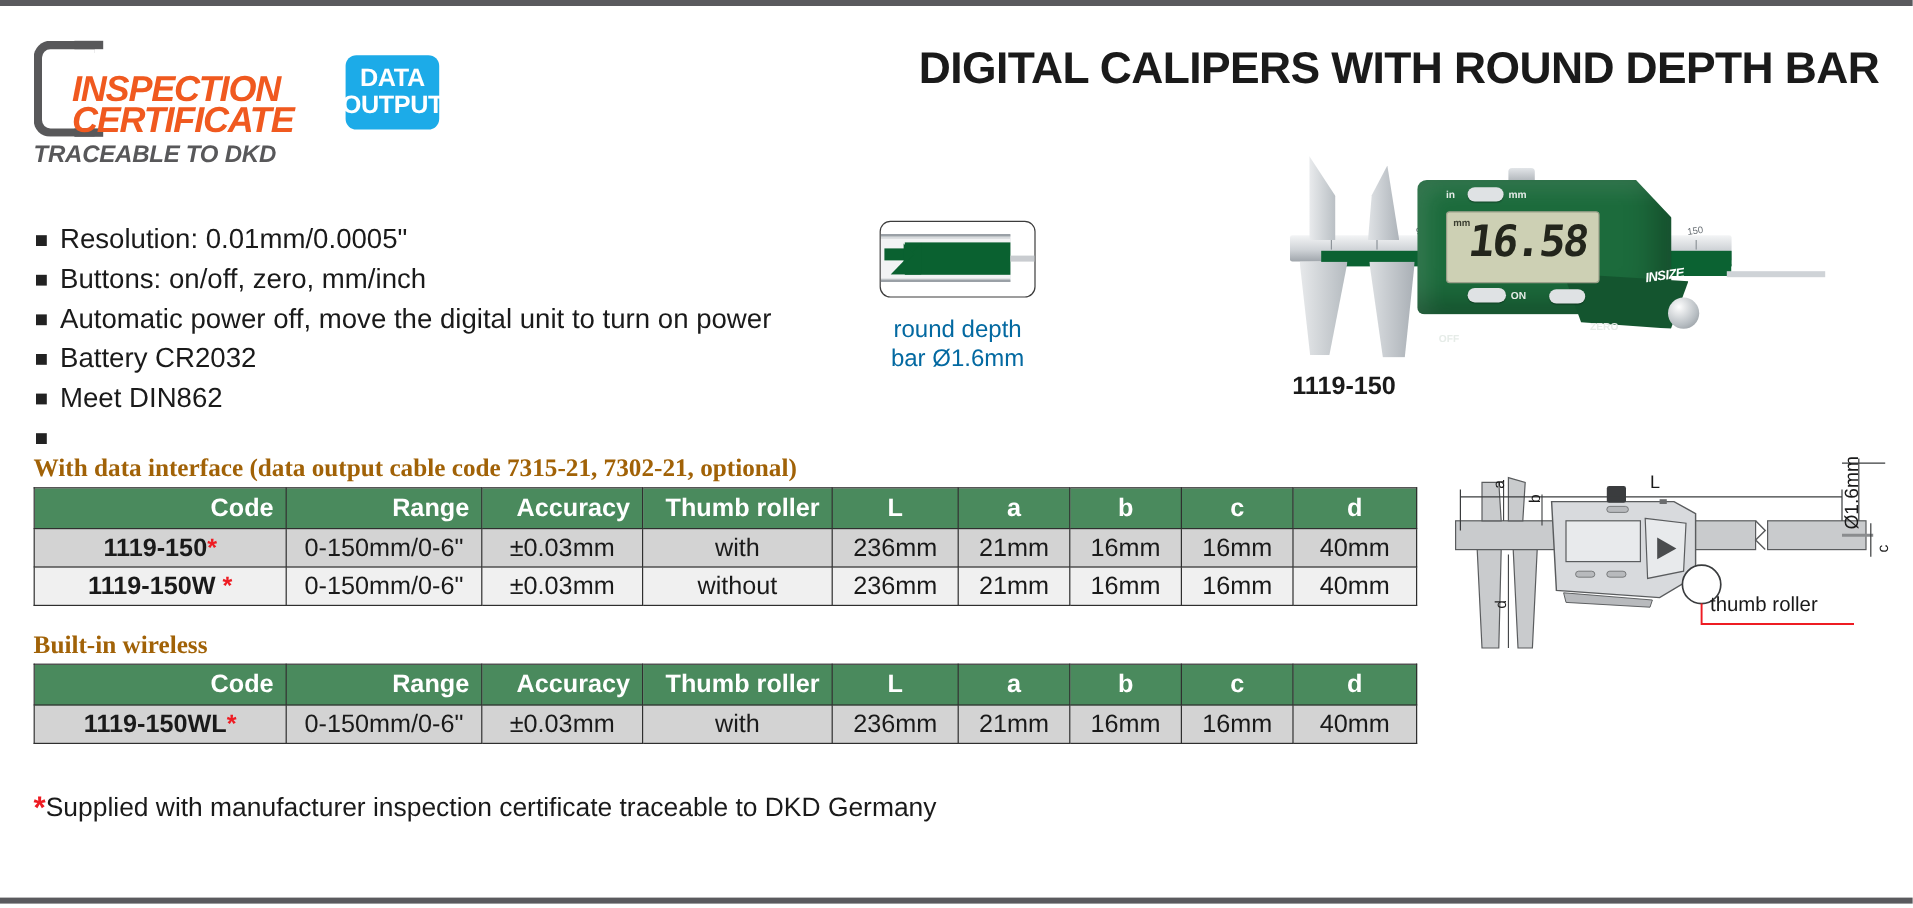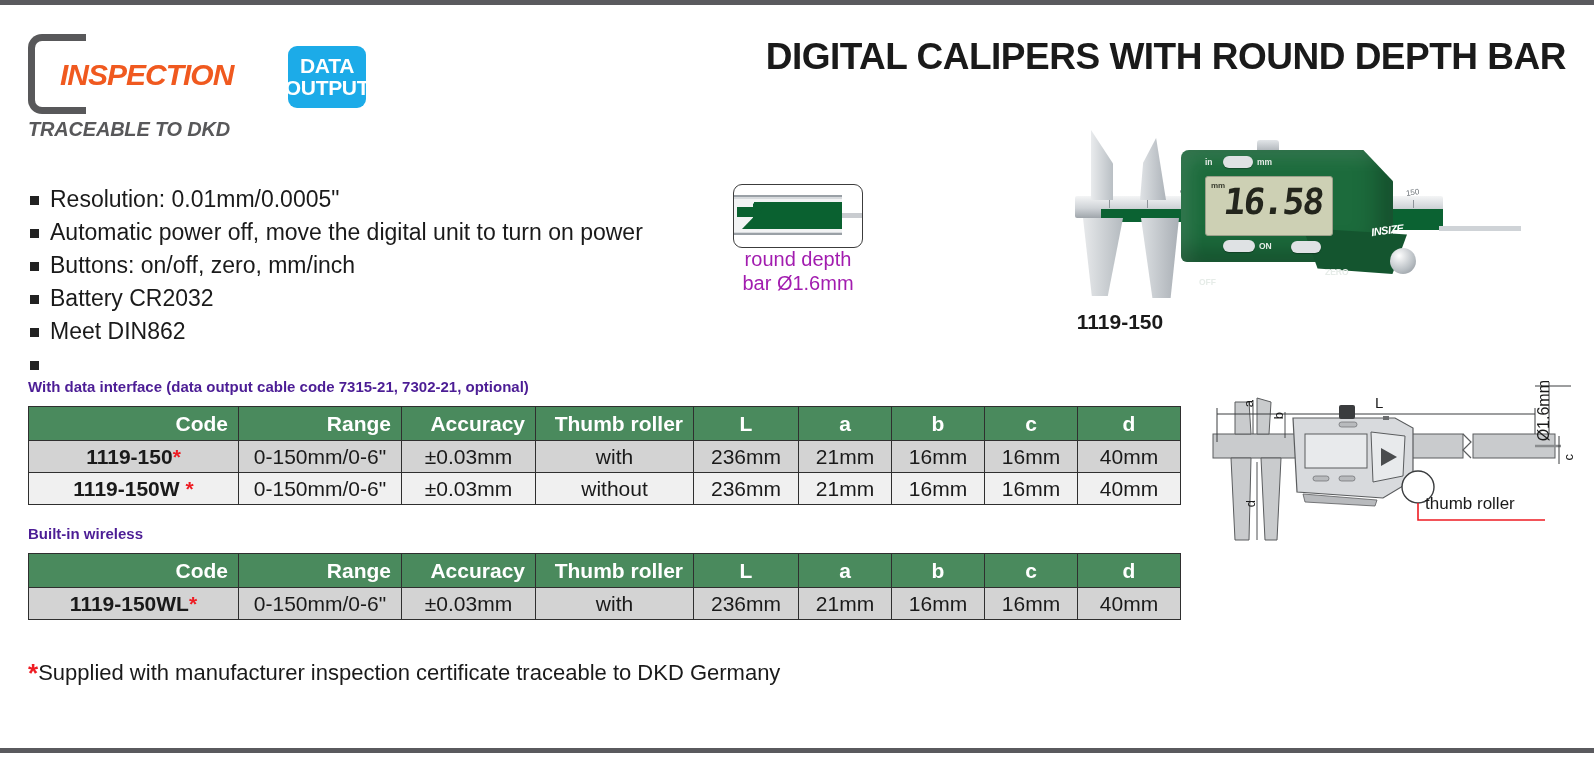--- a/index.html
+++ b/index.html
@@ -70,22 +70,22 @@
   }
   .db-arrow{position:absolute;left:3px;top:22px;width:17px;height:10px;background:#0a6130;}
   .db-arrow:after{
     content:"";position:absolute;right:-8px;top:-4px;width:0;height:0;
     border-top:9px solid transparent;border-bottom:9px solid transparent;border-left:9px solid #0a6130;
   }
   .db-rod{position:absolute;left:108px;top:28px;width:22px;height:5px;background:#c9ccd0;}
   .db-line-top{position:absolute;left:0;top:10px;width:108px;height:2px;background:#9aa0a6;}
   .db-line-bot{position:absolute;left:0;top:48px;width:108px;height:2px;background:#9aa0a6;}
   .depthbar-caption{
-    position:absolute;left:718px;top:248px;width:160px;text-align:center;
-    font-size:20px;line-height:1.18;color:#a21caf;
+    position:absolute;left:718px;top:264px;width:160px;text-align:center;
+    font-size:20px;line-height:1.18;color:#0369a1;
   }
 
   
   .photo{position:absolute;left:905px;top:108px;width:540px;height:195px;}
   .ph-beam{position:absolute;left:170px;top:88px;width:368px;height:22px;
     background:linear-gradient(#f4f5f6,#cfd3d7 55%,#9fa5ab);border-radius:2px;}
   .ph-beam-green{position:absolute;left:196px;top:101px;width:342px;height:13px;background:#0b6232;}
   .ph-beam-green2{position:absolute;left:380px;top:112px;width:158px;height:10px;background:#0b6232;
     clip-path:polygon(0 0,100% 0,100% 100%,4% 100%);}
   .ph-scale{position:absolute;left:196px;top:92px;width:342px;height:10px;}
@@ -122,21 +122,21 @@
     background:radial-gradient(circle at 35% 30%,#fefefe,#b7bdc2 62%,#878d93);}
   .ph-knob{position:absolute;left:352px;top:32px;width:22px;height:16px;border-radius:3px;
     background:linear-gradient(#e2e5e8,#9aa0a6);}
   .ph-brand{position:absolute;left:466px;top:116px;font-size:11px;font-weight:bold;color:#fff;
     font-style:italic;transform:rotate(-8deg);letter-spacing:-0.5px;}
   .ph-depthrod{position:absolute;left:534px;top:118px;width:82px;height:5px;background:#cfd3d7;}
   .photo-label{position:absolute;left:1000px;top:310px;width:240px;text-align:center;
     font-size:21px;font-weight:bold;color:#1a1a1a;}
 
   
-  .tbl-heading{position:absolute;font-size:15px;font-weight:bold;color:#4c1d95;white-space:nowrap;}
+  .tbl-heading{position:absolute;font-size:21px;font-weight:bold;color:#a16207;white-space:nowrap;font-family:Liberation Serif, serif;}
   table.spec{position:absolute;border-collapse:collapse;table-layout:fixed;}
   table.spec th{
     background:#4a8a5d;color:#fff;font-size:21px;font-weight:bold;
     height:33px;padding:0 10px;border:1.6px solid #2f2f2f;text-align:right;
   }
   table.spec th.c{text-align:center;padding:0;}
   table.spec td{
     font-size:21px;height:31px;padding:0 10px;border:1.6px solid #2f2f2f;
     color:#1a1a1a;text-align:center;
   }
@@ -156,42 +156,43 @@
 </style>
 </head>
 <body>
 
 <div class="page-rule rule-top"></div>
 <div class="page-rule rule-bottom"></div>
 
 <div class="cert-logo">
   <div class="cert-bracket"></div>
   <div class="cert-word1">INSPECTION</div>
+  <div class="cert-word2">CERTIFICATE</div>
   <div class="cert-trace">TRACEABLE TO DKD</div>
 </div>
 
 <div class="data-badge">
   <span>DATA</span>
   <span>OUTPUT</span>
 </div>
 
 <div class="page-title">DIGITAL CALIPERS WITH ROUND DEPTH BAR</div>
 
 <div class="features">
   <div class="feature-row">
     <span class="feature-marker"></span>
     <span class="feature-text">Resolution: 0.01mm/0.0005"</span>
   </div>
   <div class="feature-row">
     <span class="feature-marker"></span>
+    <span class="feature-text">Buttons: on/off, zero, mm/inch</span>
+  </div>
+  <div class="feature-row">
+    <span class="feature-marker"></span>
     <span class="feature-text">Automatic power off, move the digital unit to turn on power</span>
-  </div>
-  <div class="feature-row">
-    <span class="feature-marker"></span>
-    <span class="feature-text">Buttons: on/off, zero, mm/inch</span>
   </div>
   <div class="feature-row">
     <span class="feature-marker"></span>
     <span class="feature-text">Battery CR2032</span>
   </div>
   <div class="feature-row">
     <span class="feature-marker"></span>
     <span class="feature-text">Meet DIN862</span>
   </div>
   <div class="feature-row">

